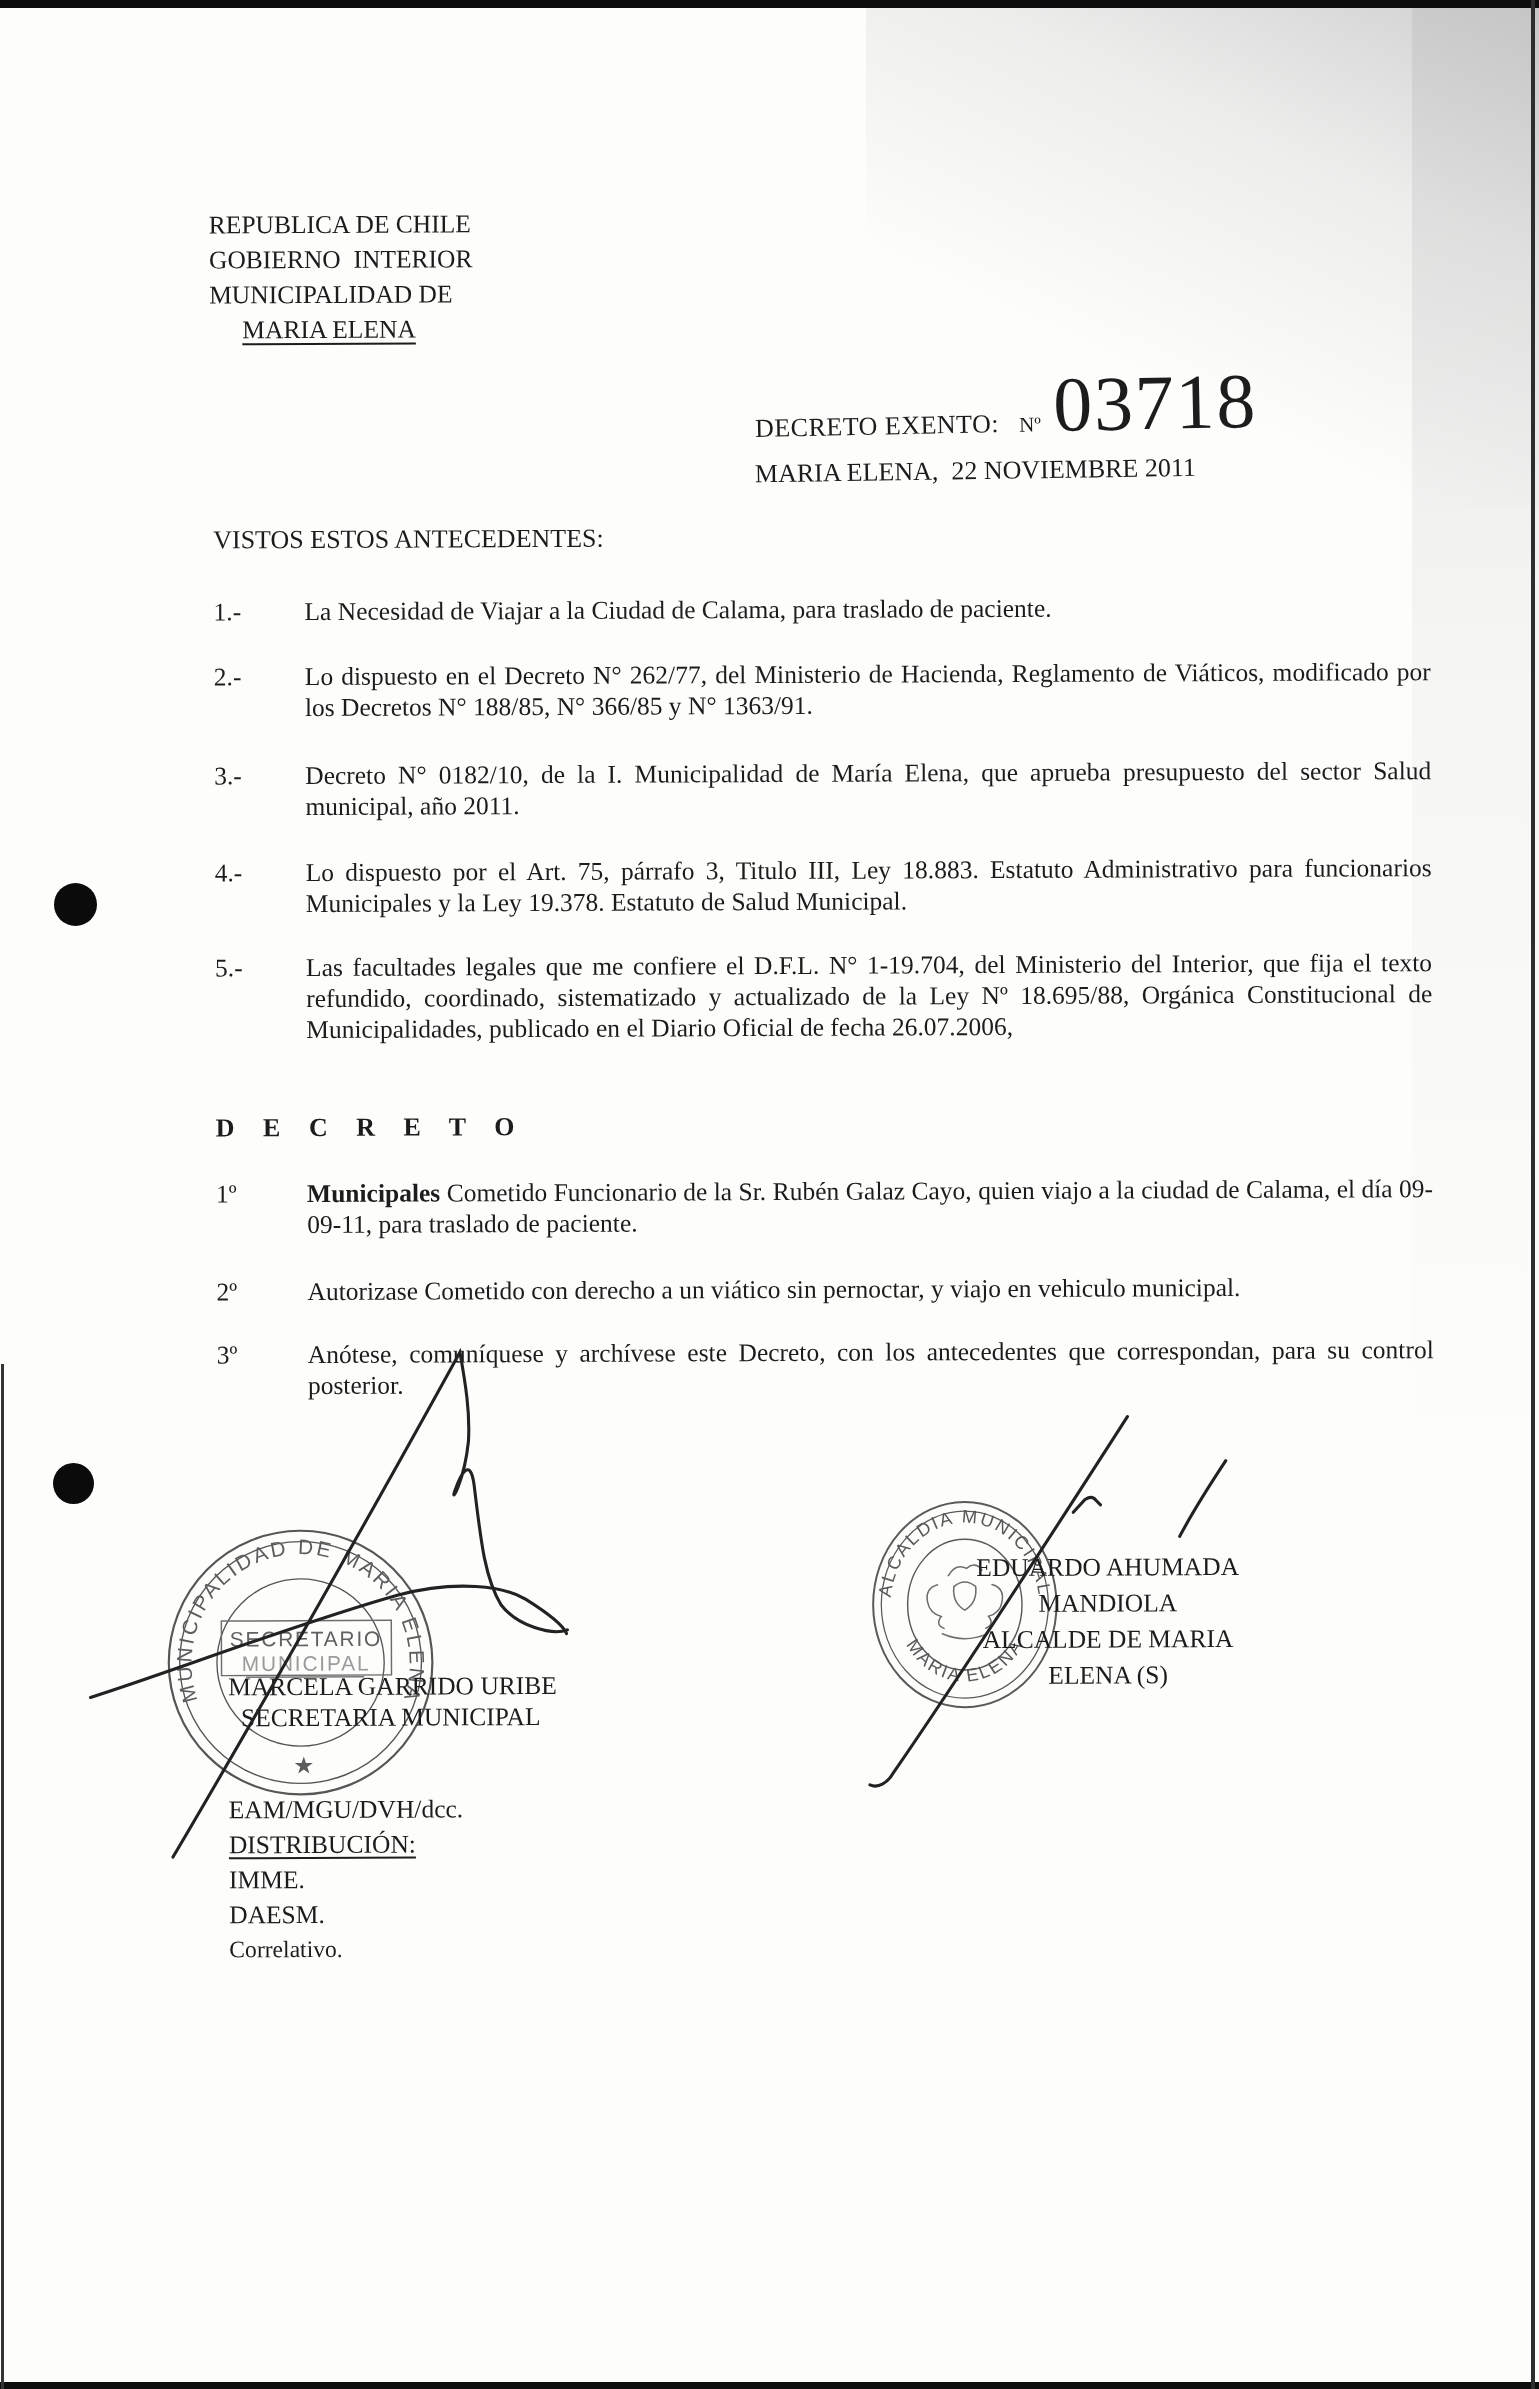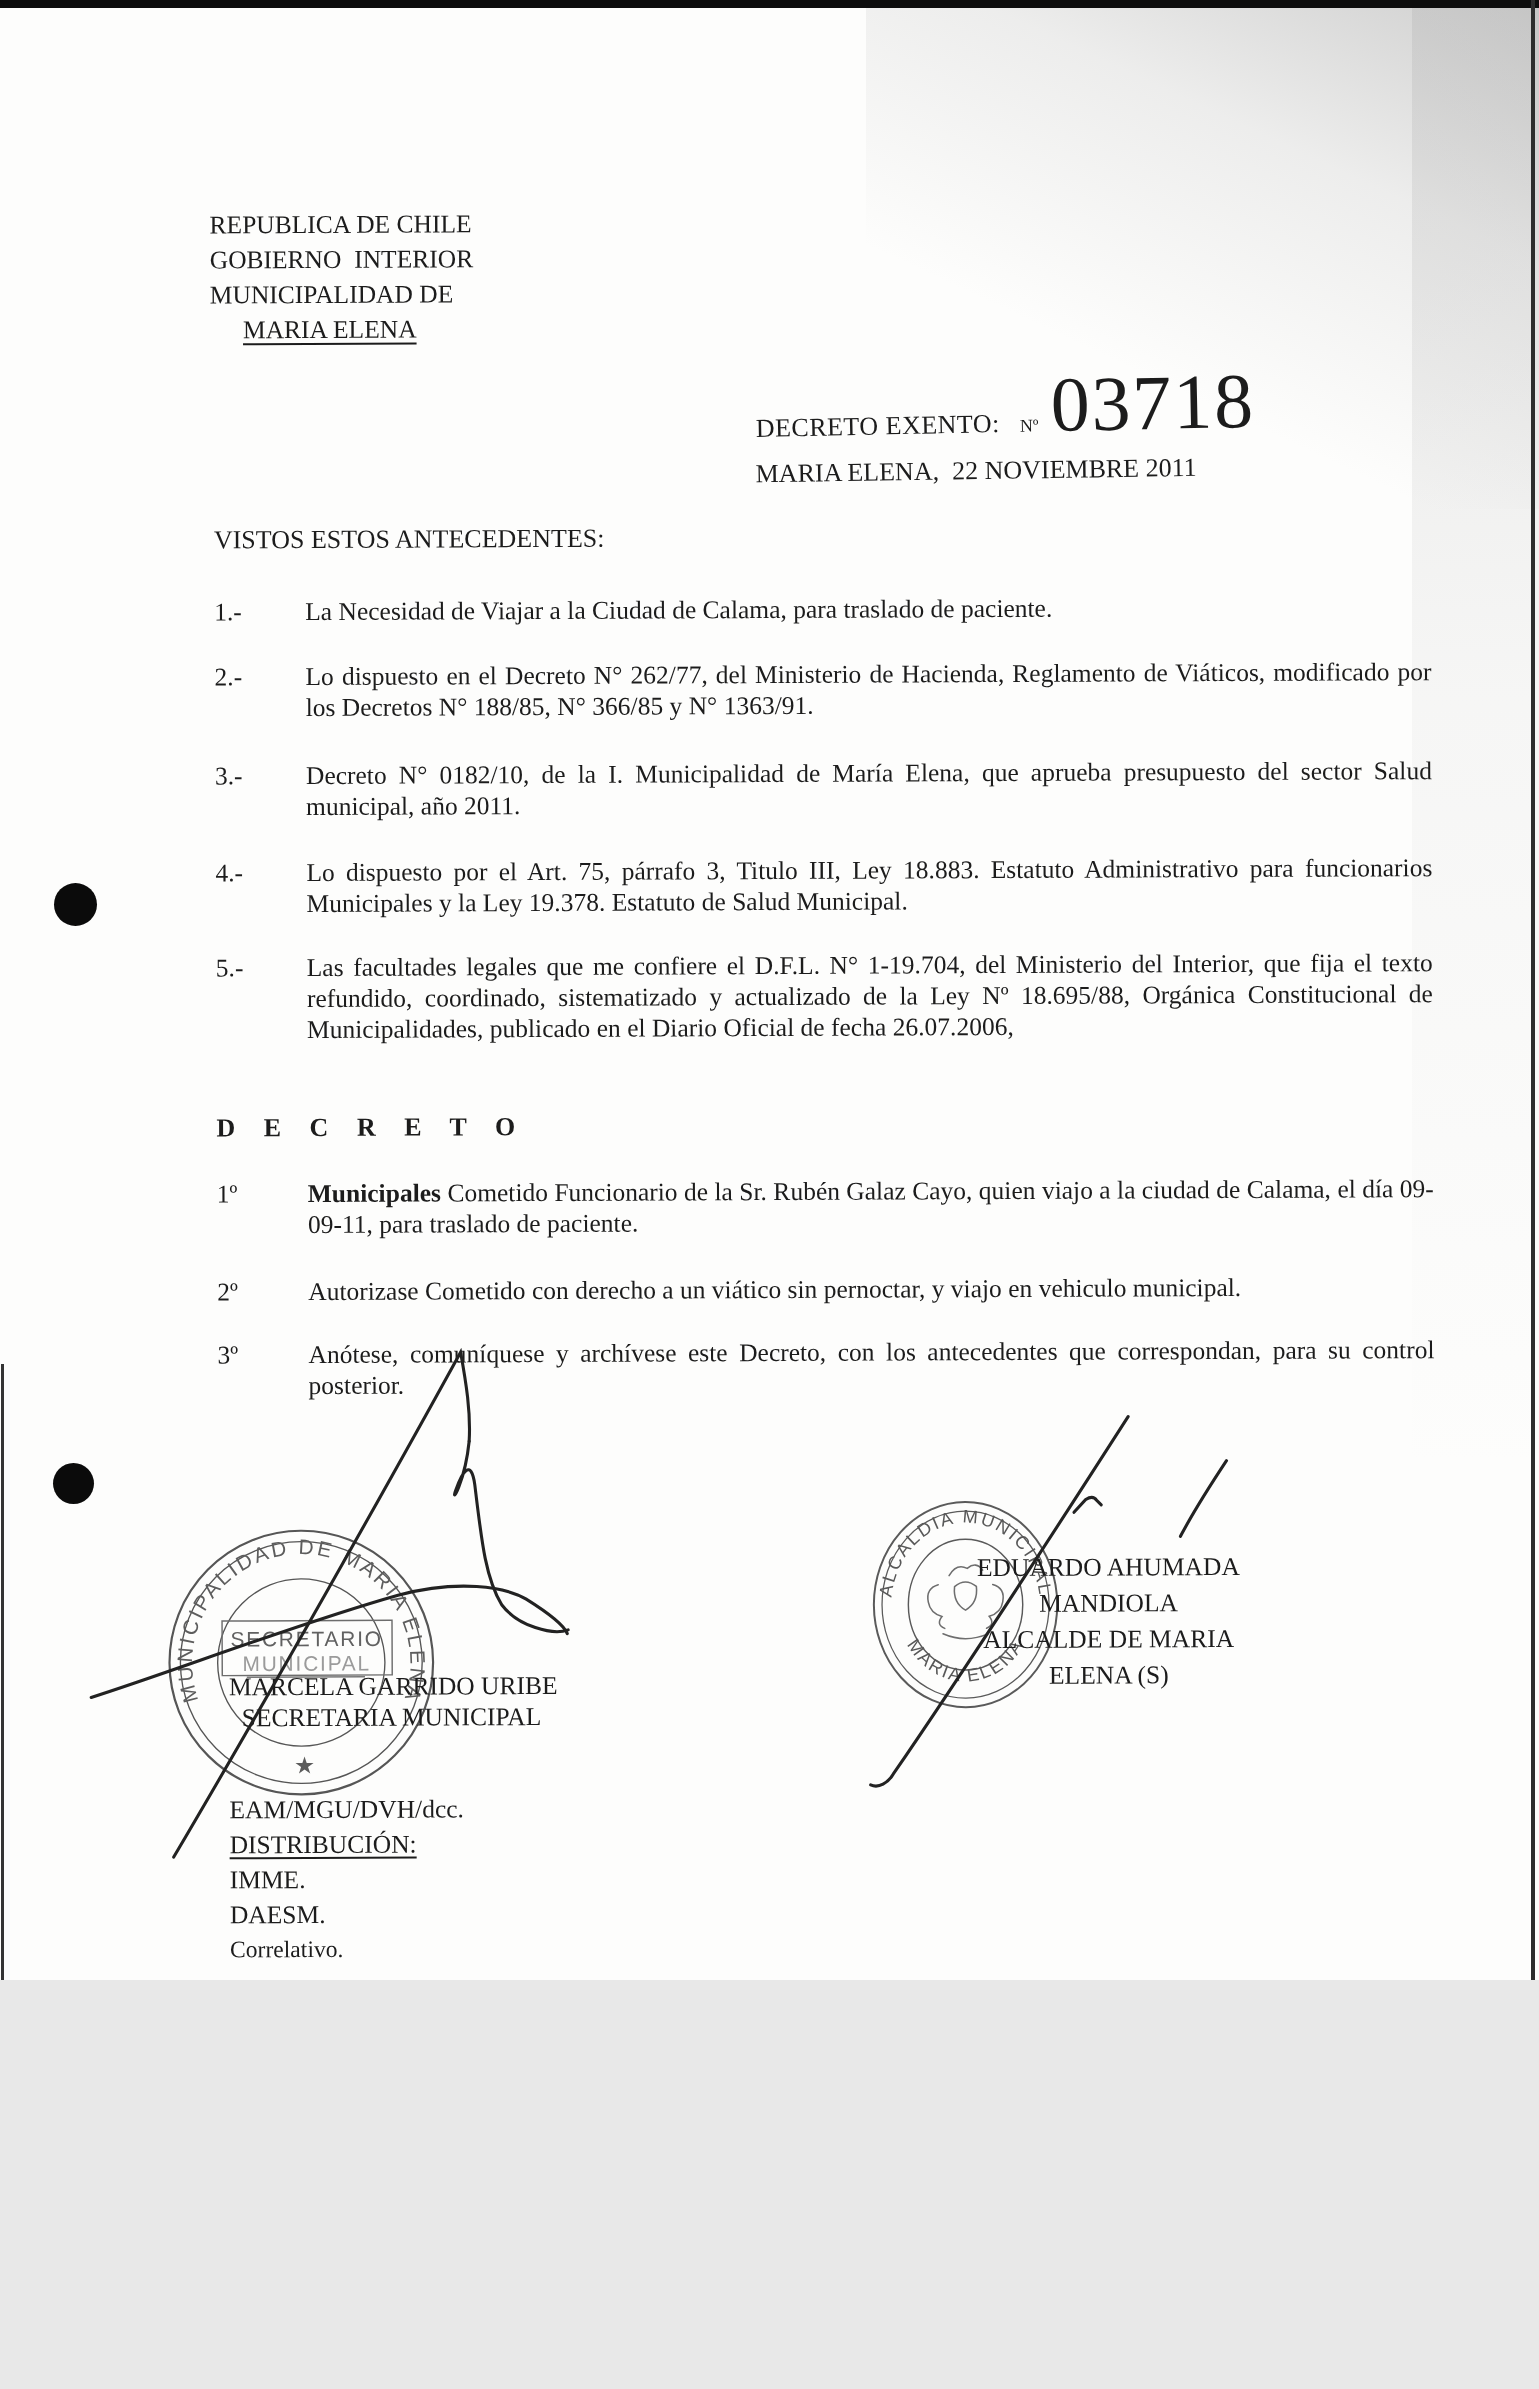--- a/index.html
+++ b/index.html
@@ -1,17 +1,17 @@
 <!DOCTYPE html>
 <html style="font-size:14.5px"><head>
 <meta charset="utf-8">
 <style>
   html,body { margin:0; padding:0; background:#e8e8e8; }
   .page {
-    position:relative; width:1539px; height:1980px; margin:0 auto;
+    position:relative; width:1539px; height:2389px; margin:0 auto;
     background:#fdfdfc; overflow:hidden;
     font-family:"Liberation Serif", serif; color:#1c1c1c;
   }
   .content { position:absolute; inset:0; transform:rotate(-0.25deg); transform-origin:50% 40%; }
 
   
   .edge { position:absolute; background:#0d0d0d; }
   .edge.top    { left:0; top:0; width:1539px; height:8.2px; }
   .edge.bottom { left:0; top:2382px; width:1539px; height:7.3px; }
   .edge.right  { left:1531px; top:0; width:3.6px; height:2389px; background:#2d2d2d; }
@@ -31,21 +31,21 @@
   .t { white-space:pre-wrap; }
 
   
   .letterhead { position:absolute; left:212px; top:205px; font-size:25.5px; line-height:35px; }
   .letterhead .indent { margin-left:33px; }
   .letterhead .u { text-decoration:underline; text-underline-offset:4.5px; }
 
   
   .decree-no { position:absolute; left:757px; top:362px; display:flex; align-items:baseline; transform:rotate(-0.9deg); }
   .decree-no .label { font-size:26px; letter-spacing:0.5px; white-space:pre-wrap; }
-  .decree-no .nprefix { font-size:18px; margin-left:20px; }
+  .decree-no .nprefix { font-size:21px; margin-left:20px; }
   .decree-no .bignum { font-size:78px; margin-left:12.7px; letter-spacing:1.8px; }
 
   .place-date { position:absolute; left:757px; top:457px; font-size:26px; transform:rotate(-0.6deg); }
 
   .vistos-title { position:absolute; left:215px; top:523px; font-size:26px; }
 
   
   .item { position:absolute; left:215px; width:1217px; display:flex; font-size:25.5px; line-height:31px; }
   .item .num { width:91px; flex:none; }
   .item .body { flex:1; text-align:justify; }

